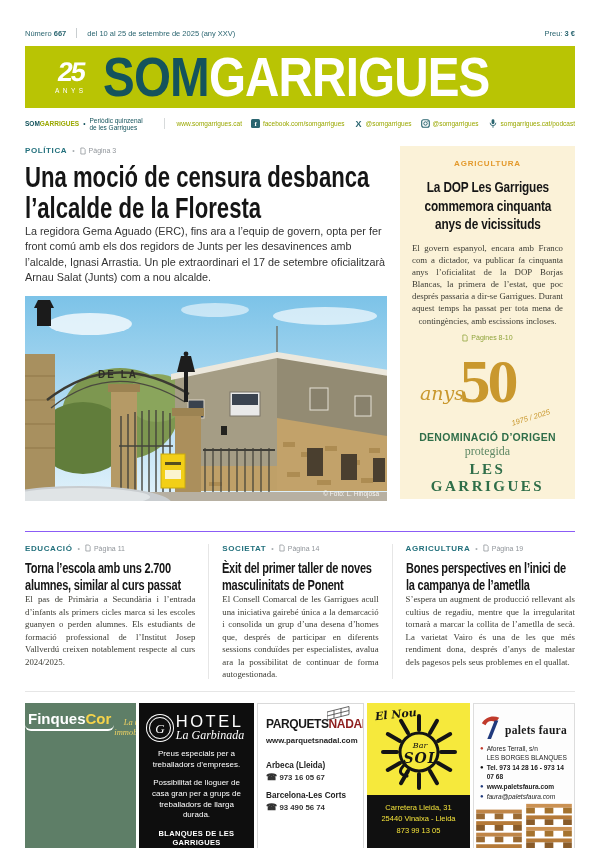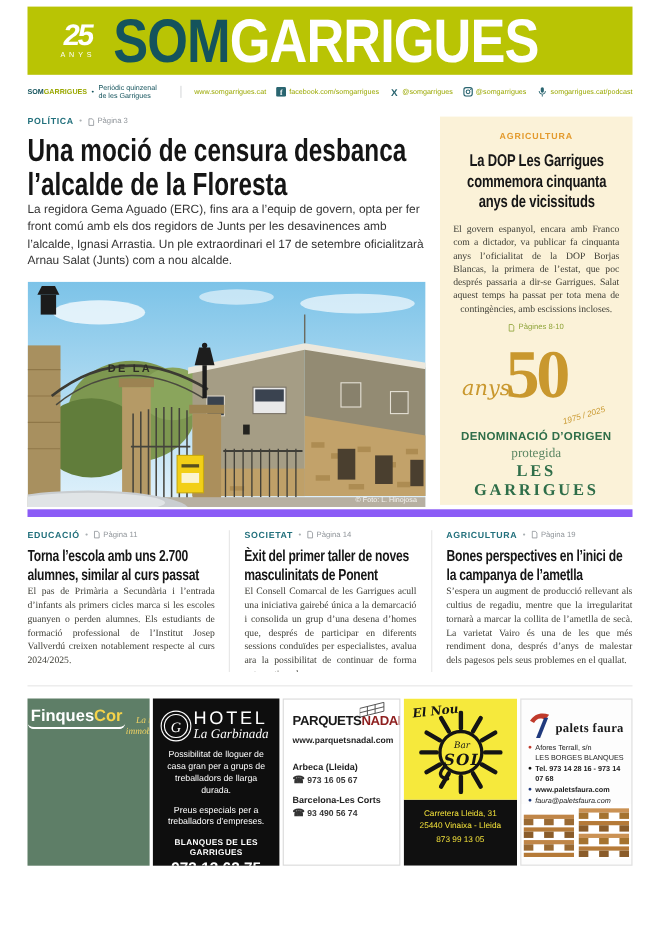--- a/index.html
+++ b/index.html
@@ -73,21 +73,21 @@
               font-style:italic; color:#c9982e; font-size:19px; }
   .dop-num { font-family:"Liberation Serif", serif; font-weight:bold; color:#c9982e;
              font-size:62px; line-height:1; letter-spacing:-3px; }
   .dop-years { position:absolute; right:12px; bottom:2px; transform:rotate(-17deg);
                font-size:7.5px; font-style:italic; color:#c9982e; }
   .dop-l1 { margin-top:7px; font-size:10.5px; font-weight:bold; color:#2f6e49; letter-spacing:.3px; }
   .dop-l2 { margin-top:1px; font-family:"Liberation Serif", serif; font-size:12px; color:#5d8764; }
   .dop-l3 { margin-top:2px; font-family:"Liberation Serif", serif; font-weight:bold;
             font-size:15px; color:#2f6e49; letter-spacing:2.5px; }
   
-  .mid { margin-top:2px; border-top:7px solid #8b5cf6; padding-top:12px;
+  .mid { margin-top:30px; border-top:1px solid #8b5cf6; padding-top:12px;
          display:flex; height:148px; overflow:hidden; }
   .mid-col { width:183.3px; }
   .mid-col + .mid-col { border-left:1px solid #e6e6e6; padding-left:13px; }
   .mid-col:first-child { padding-right:13px; }
   .mid-col:nth-child(2) { padding-right:13px; }
   .headline3 { margin-top:7px; font-size:14.5px; font-weight:bold; color:#161616;
                line-height:1.16; width:131.5%; transform:scaleX(0.76);
                transform-origin:0 0; letter-spacing:-0.3px; }
   .mid-body { margin-top:-6px; padding-top:6px; font-family:"Liberation Serif", serif;
               font-size:8.8px; line-height:1.42; color:#3c3c34; text-align:justify; }
@@ -157,20 +157,26 @@
   .pf-b.red { color:#c03a2b; } .pf-b.blk { color:#111; } .pf-b.blu { color:#203a7d; }
   .pf-bold { font-weight:bold; }
   .pf-it { font-style:italic; }
   .pf-photo { position:absolute; bottom:0; left:0; right:0; }
 </style>
 </head>
 <body>
 
 <div class="page">
 
+  <div class="topbar">
+    <span class="num"><span>Número</span>&nbsp;<b>667</b></span>
+    <span class="vsep"></span>
+    <span class="date">del 10 al 25 de setembre de 2025 (any XXV)</span>
+    <span class="price"><span>Preu:</span>&nbsp;<b>3 €</b></span>
+  </div>
 
   <div class="masthead">
     <div class="logo25">
       <span class="n25">25</span>
       <span class="anys">ANYS</span>
     </div>
     <div class="mast-title">
       <span class="som">SOM</span><span class="gar">GARRIGUES</span>
     </div>
   </div>
@@ -333,21 +339,21 @@
           <text x="354" y="200" text-anchor="end" font-size="6.5" fill="#ffffff" opacity=".85">© Foto: L. Hinojosa</text>
         </svg>
       </div>
     </div>
 
     <div class="agri-box">
       <div class="kicker">
         <span class="sec-amber">AGRICULTURA</span>
       </div>
       <div class="headline2">La DOP Les Garrigues commemora cinquanta anys de vicissituds</div>
-      <div class="agri-body">El govern espanyol, encara amb Franco com a dictador, va publicar fa cinquanta anys l’oficialitat de la DOP Borjas Blancas, la primera de l’estat, que poc després passaria a dir-se Garrigues. Salat aquest temps ha passat per tota mena de contingències, amb escissions incloses.</div>
+      <div class="agri-body">El govern espanyol, encara amb Franco com a dictador, va publicar fa cinquanta anys l’oficialitat de la DOP Borjas Blancas, la primera de l’estat, que poc després passaria a dir-se Garrigues. Durant aquest temps ha passat per tota mena de contingències, amb escissions incloses.</div>
       <div class="agri-pages">
         <svg width="6" height="8" viewBox="0 0 7 9">
             <path d="M1,1 h3.5 l1.5,1.8 v5.2 h-5 z" fill="none" stroke="#8fa43a" stroke-width=".9"></path>
           </svg>
         <span>Pàgines 8-10</span>
       </div>
       <div class="dop">
         <div class="dop-50">
           <span class="dop-anys">anys</span>
           <div class="dop-num">50</div>
@@ -428,22 +434,22 @@
     </div>
 
     <div class="ad ad-hotel">
       <div class="ht-head">
         <div class="ht-mono">G</div>
         <div class="ht-name">
           <div class="ht-hotel">HOTEL</div>
           <div class="ht-garb">La Garbinada</div>
         </div>
       </div>
+      <div class="ht-p">Preus especials per a treballadors d’empreses.</div>
       <div class="ht-p">Possibilitat de lloguer de casa gran per a grups de treballadors de llarga durada.</div>
-      <div class="ht-p">Preus especials per a treballadors d’empreses.</div>
       <div class="ht-place">BLANQUES DE LES GARRIGUES</div>
       <div class="ht-tel">973 13 62 75</div>
     </div>
 
     <div class="ad ad-parquets">
       <div class="pn-logo">
         <svg width="26" height="16" viewBox="0 0 26 16">
           <g transform="skewY(-14) translate(0,6)" stroke="#4a4a4a" stroke-width=".8" fill="none">
             <line x1="0" y1="0" x2="22" y2="0"></line>
               <line x1="0" y1="4" x2="22" y2="4"></line>

